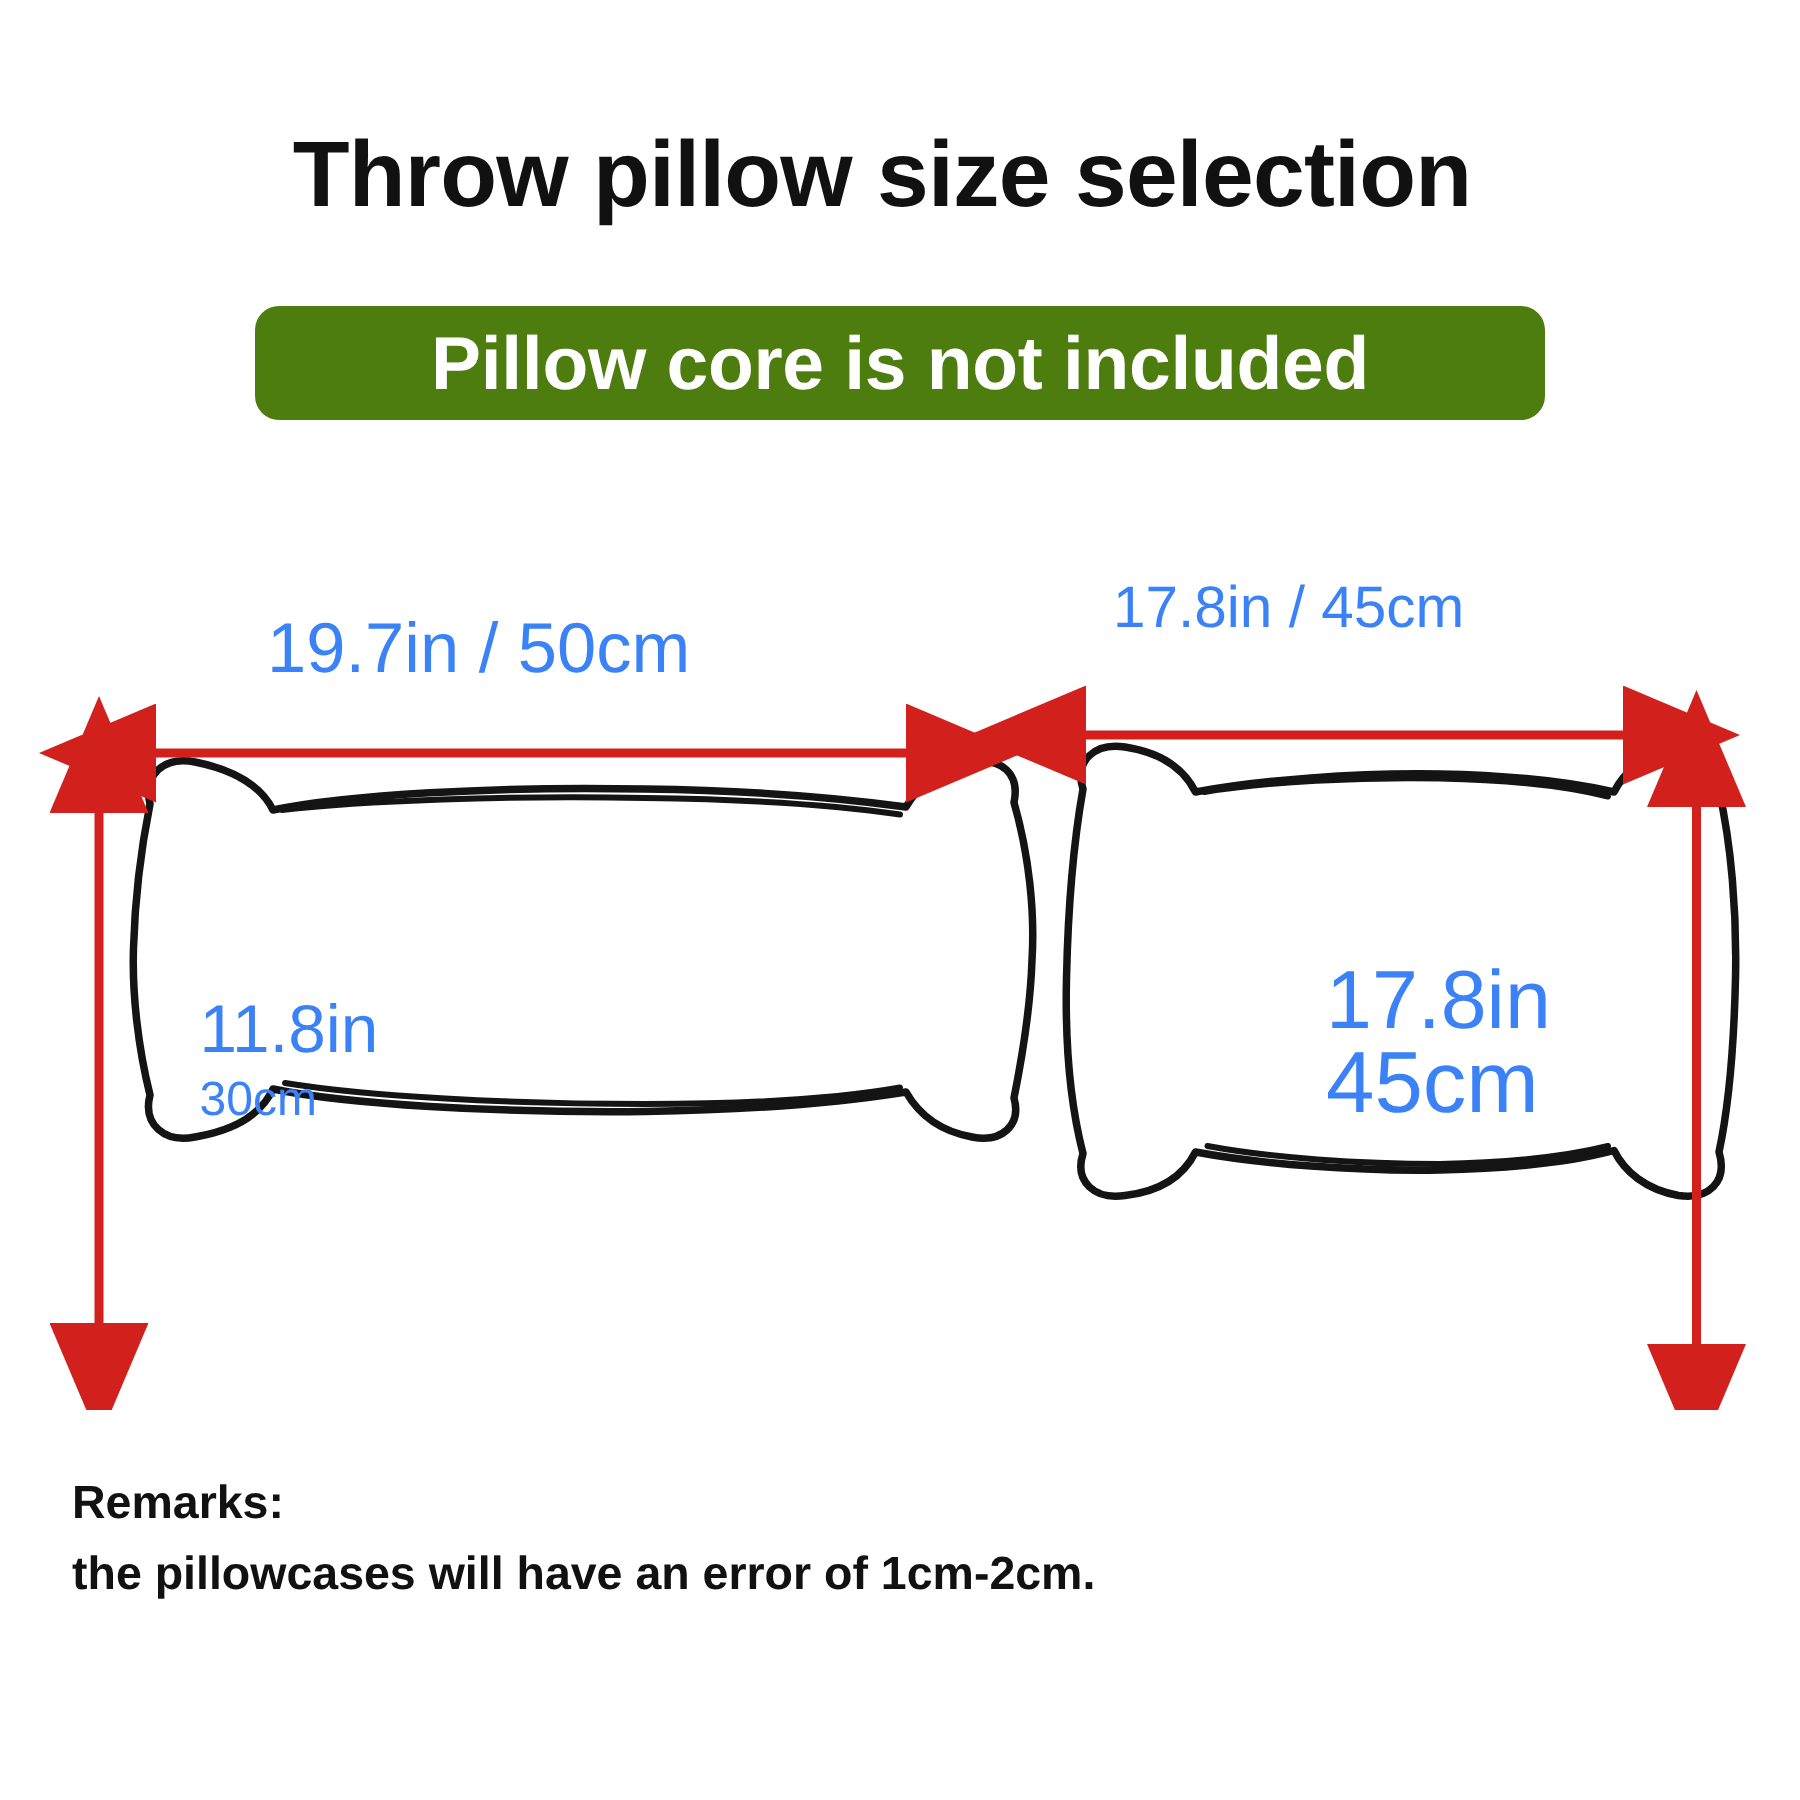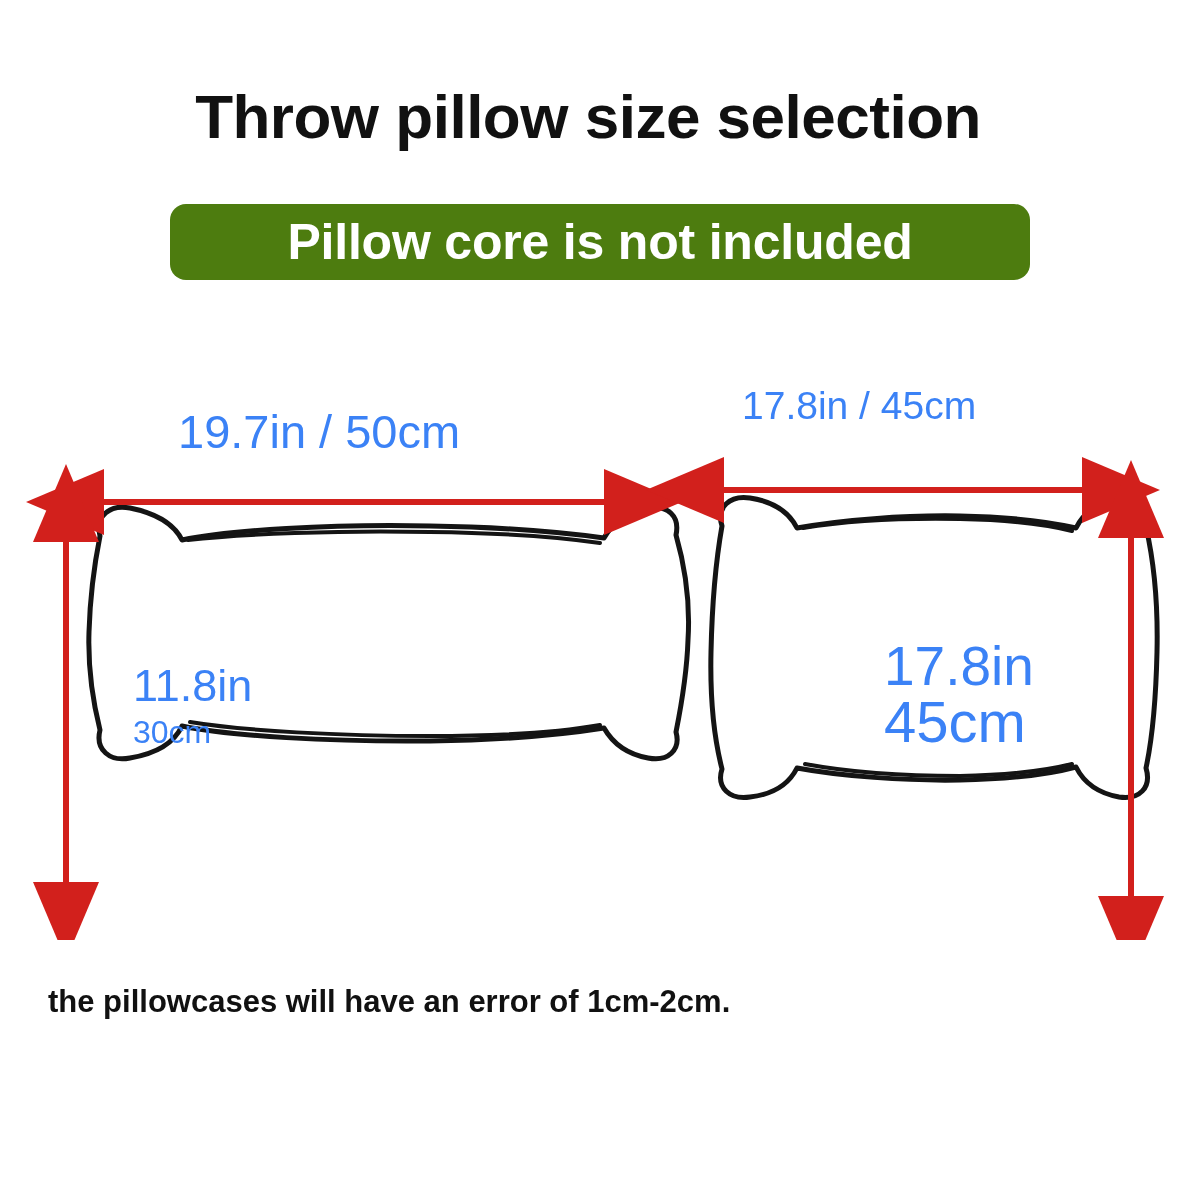--- a/index.html
+++ b/index.html
@@ -201,14 +201,15 @@
 
 <div class="dim-label dim-top-right">17.8in / 45cm</div>
 
 <div class="dim-label dim-in-left">11.8in</div>
 <div class="dim-label dim-in-left-2">30cm</div>
 
 <div class="dim-label dim-in-right">17.8in</div>
 <div class="dim-label dim-in-right-2">45cm</div>
 
 <div class="remarks">
+  <div class="remarks-line">Remarks:</div>
   <div class="remarks-line">the pillowcases will have an error of 1cm-2cm.</div>
 </div>
 
 </body></html>

